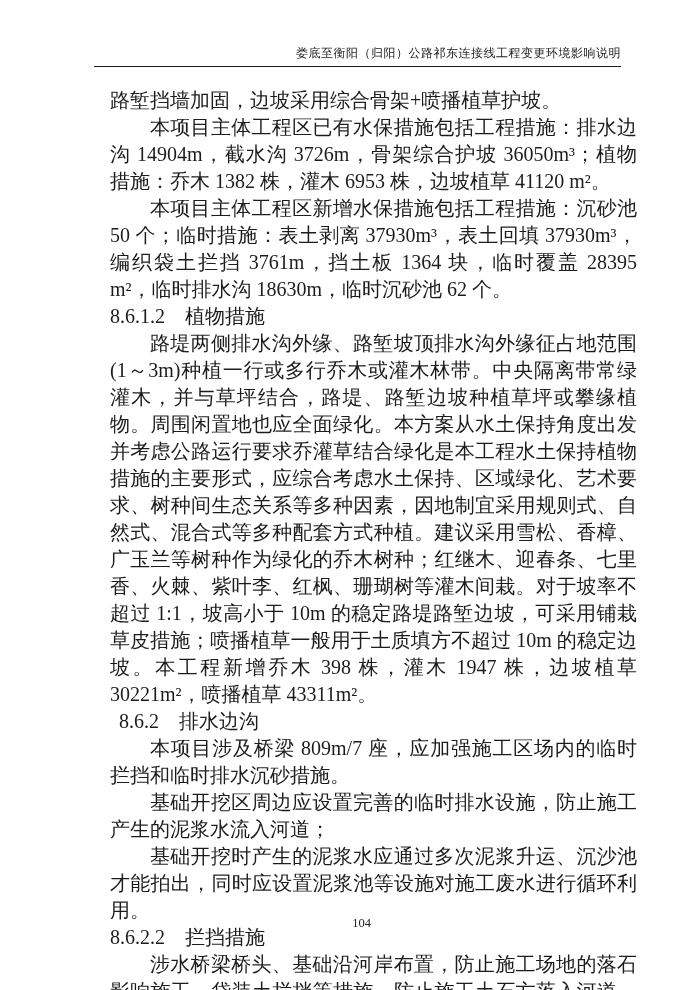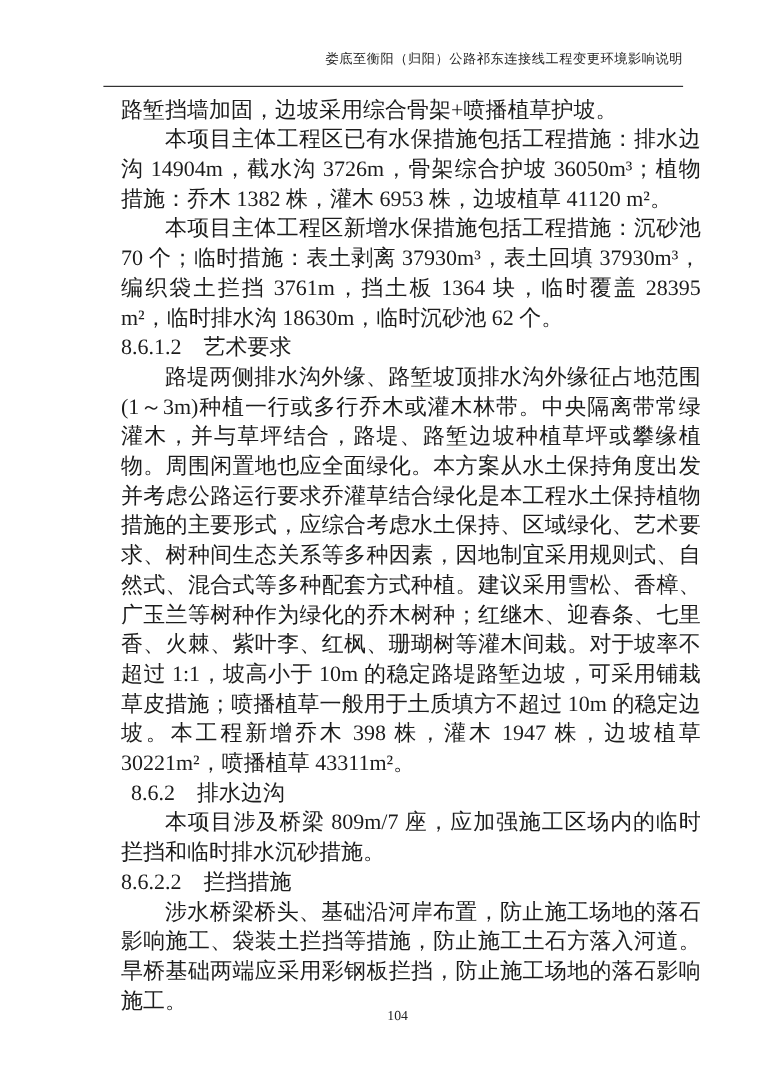--- a/index.html
+++ b/index.html
@@ -16,21 +16,21 @@
     background: #ffffff;
     overflow: hidden;
   }
   .page-header {
     position: absolute;
     top: 46px; left: 94px; width: 527px;
     text-align: right;
     font-size: 12px;
     line-height: 15px;
     letter-spacing: 0.5px;
-    padding-bottom: 17px;
+    padding-bottom: 5px;
     border-bottom: 1.6px solid #1c1c1c;
     color: #222;
   }
   .content {
     position: absolute;
     top: 87px; left: 110px; width: 527px;
     font-size: 20px;
     line-height: 27px;
     text-align: justify;
     text-justify: inter-ideograph;
@@ -54,25 +54,27 @@
 
 <div class="page">
 
   <div class="page-header">
     <span>娄底至衡阳（归阳）公路祁东连接线工程变更环境影响说明</span>
   </div>
 
   <div class="content">
     <p class="para-flush">路堑挡墙加固，边坡采用综合骨架+喷播植草护坡。</p>
     <p class="para">本项目主体工程区已有水保措施包括工程措施：排水边沟 14904m，截水沟 3726m，骨架综合护坡 36050m³；植物措施：乔木 1382 株，灌木 6953 株，边坡植草 41120 m²。</p>
-    <p class="para">本项目主体工程区新增水保措施包括工程措施：沉砂池 70 个；临时措施：表土剥离 37930m³，表土回填 37930m³，编织袋土拦挡 3761m，挡土板 1364 块，临时覆盖 28395 m²，临时排水沟 18630m，临时沉砂池 62 个。</p>
-    <p class="sec-heading">8.6.1.2　艺术要求</p>
+    <p class="para">本项目主体工程区新增水保措施包括工程措施：沉砂池 50 个；临时措施：表土剥离 37930m³，表土回填 37930m³，编织袋土拦挡 3761m，挡土板 1364 块，临时覆盖 28395 m²，临时排水沟 18630m，临时沉砂池 62 个。</p>
+    <p class="sec-heading">8.6.1.2　植物措施</p>
     <p class="para">路堤两侧排水沟外缘、路堑坡顶排水沟外缘征占地范围(1～3m)种植一行或多行乔木或灌木林带。中央隔离带常绿灌木，并与草坪结合，路堤、路堑边坡种植草坪或攀缘植物。周围闲置地也应全面绿化。本方案从水土保持角度出发并考虑公路运行要求乔灌草结合绿化是本工程水土保持植物措施的主要形式，应综合考虑水土保持、区域绿化、艺术要求、树种间生态关系等多种因素，因地制宜采用规则式、自然式、混合式等多种配套方式种植。建议采用雪松、香樟、广玉兰等树种作为绿化的乔木树种；红继木、迎春条、七里香、火棘、紫叶李、红枫、珊瑚树等灌木间栽。对于坡率不超过 1:1，坡高小于 10m 的稳定路堤路堑边坡，可采用铺栽草皮措施；喷播植草一般用于土质填方不超过 10m 的稳定边坡。本工程新增乔木 398 株，灌木 1947 株，边坡植草 30221m²，喷播植草 43311m²。</p>
     <p class="sec-heading sec-l2">8.6.2　排水边沟</p>
     <p class="para">本项目涉及桥梁 809m/7 座，应加强施工区场内的临时拦挡和临时排水沉砂措施。</p>
+    <p class="para">基础开挖区周边应设置完善的临时排水设施，防止施工产生的泥浆水流入河道；</p>
+    <p class="para">基础开挖时产生的泥浆水应通过多次泥浆升运、沉沙池才能拍出，同时应设置泥浆池等设施对施工废水进行循环利用。</p>
     <p class="sec-heading">8.6.2.2　拦挡措施</p>
     <p class="para">涉水桥梁桥头、基础沿河岸布置，防止施工场地的落石影响施工、袋装土拦挡等措施，防止施工土石方落入河道。旱桥基础两端应采用彩钢板拦挡，防止施工场地的落石影响施工。</p>
   </div>
 
   <div class="page-footer">
     <span>104</span>
   </div>
 
 </div>
 

